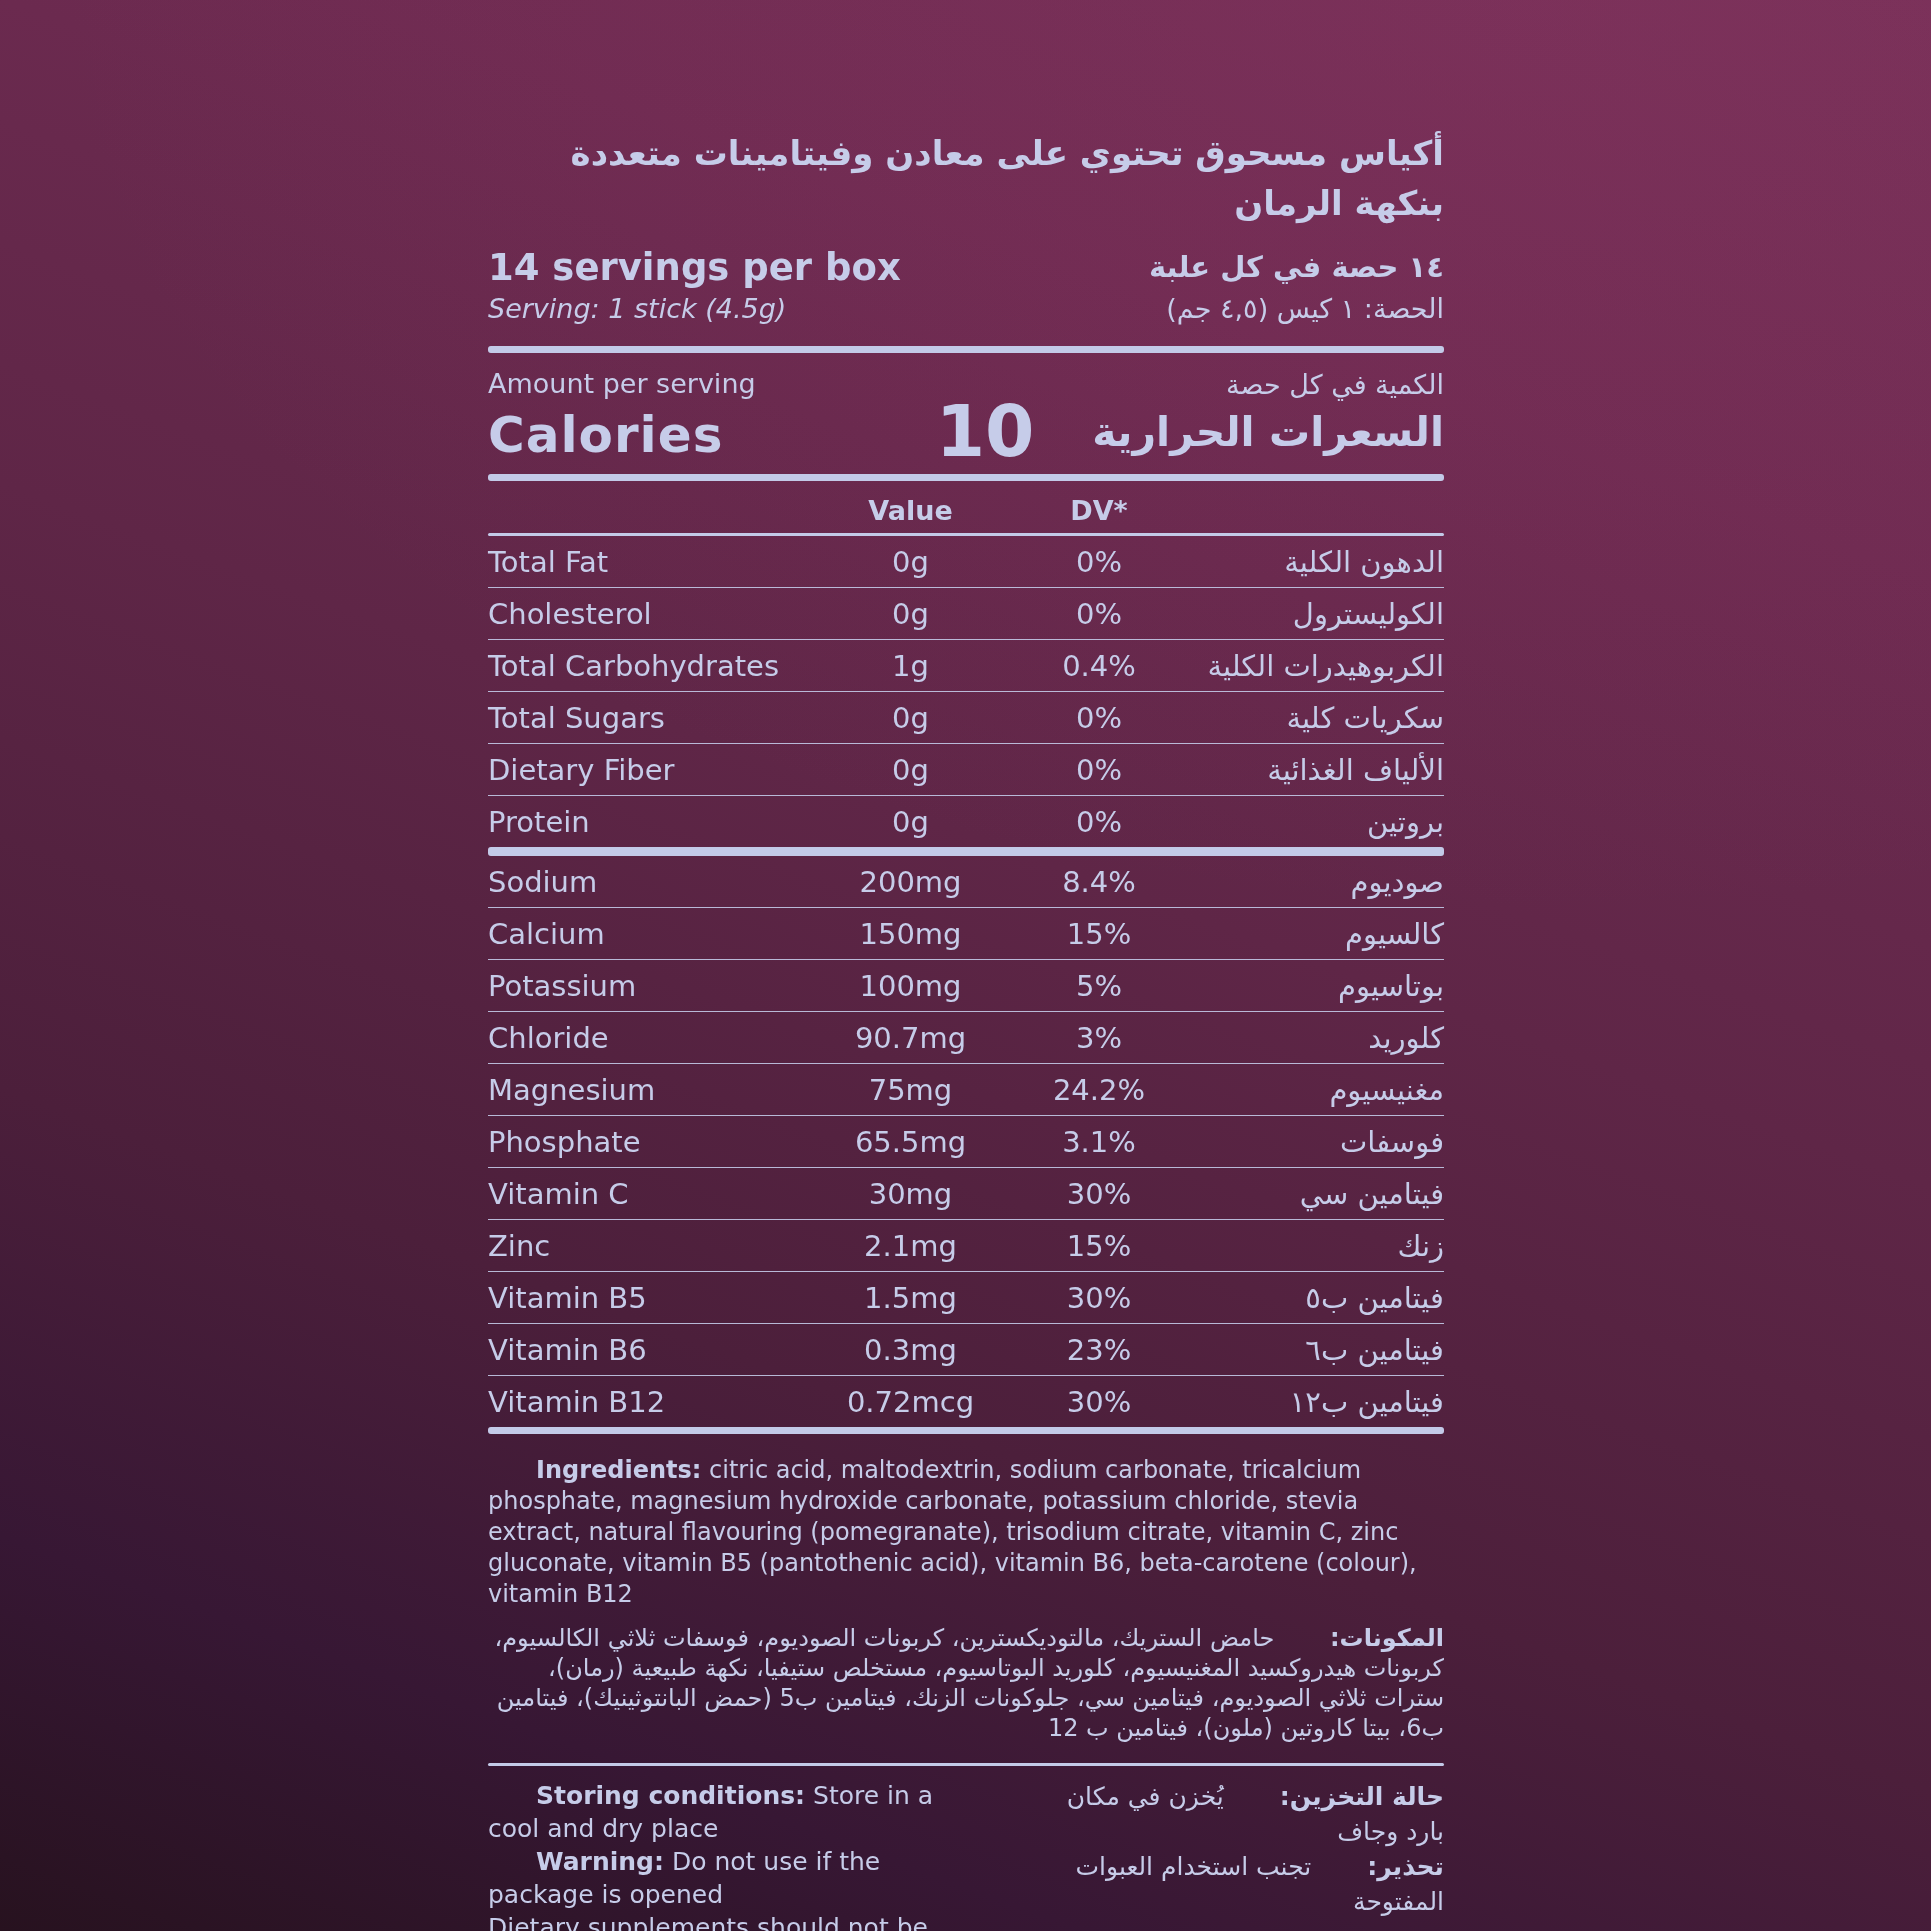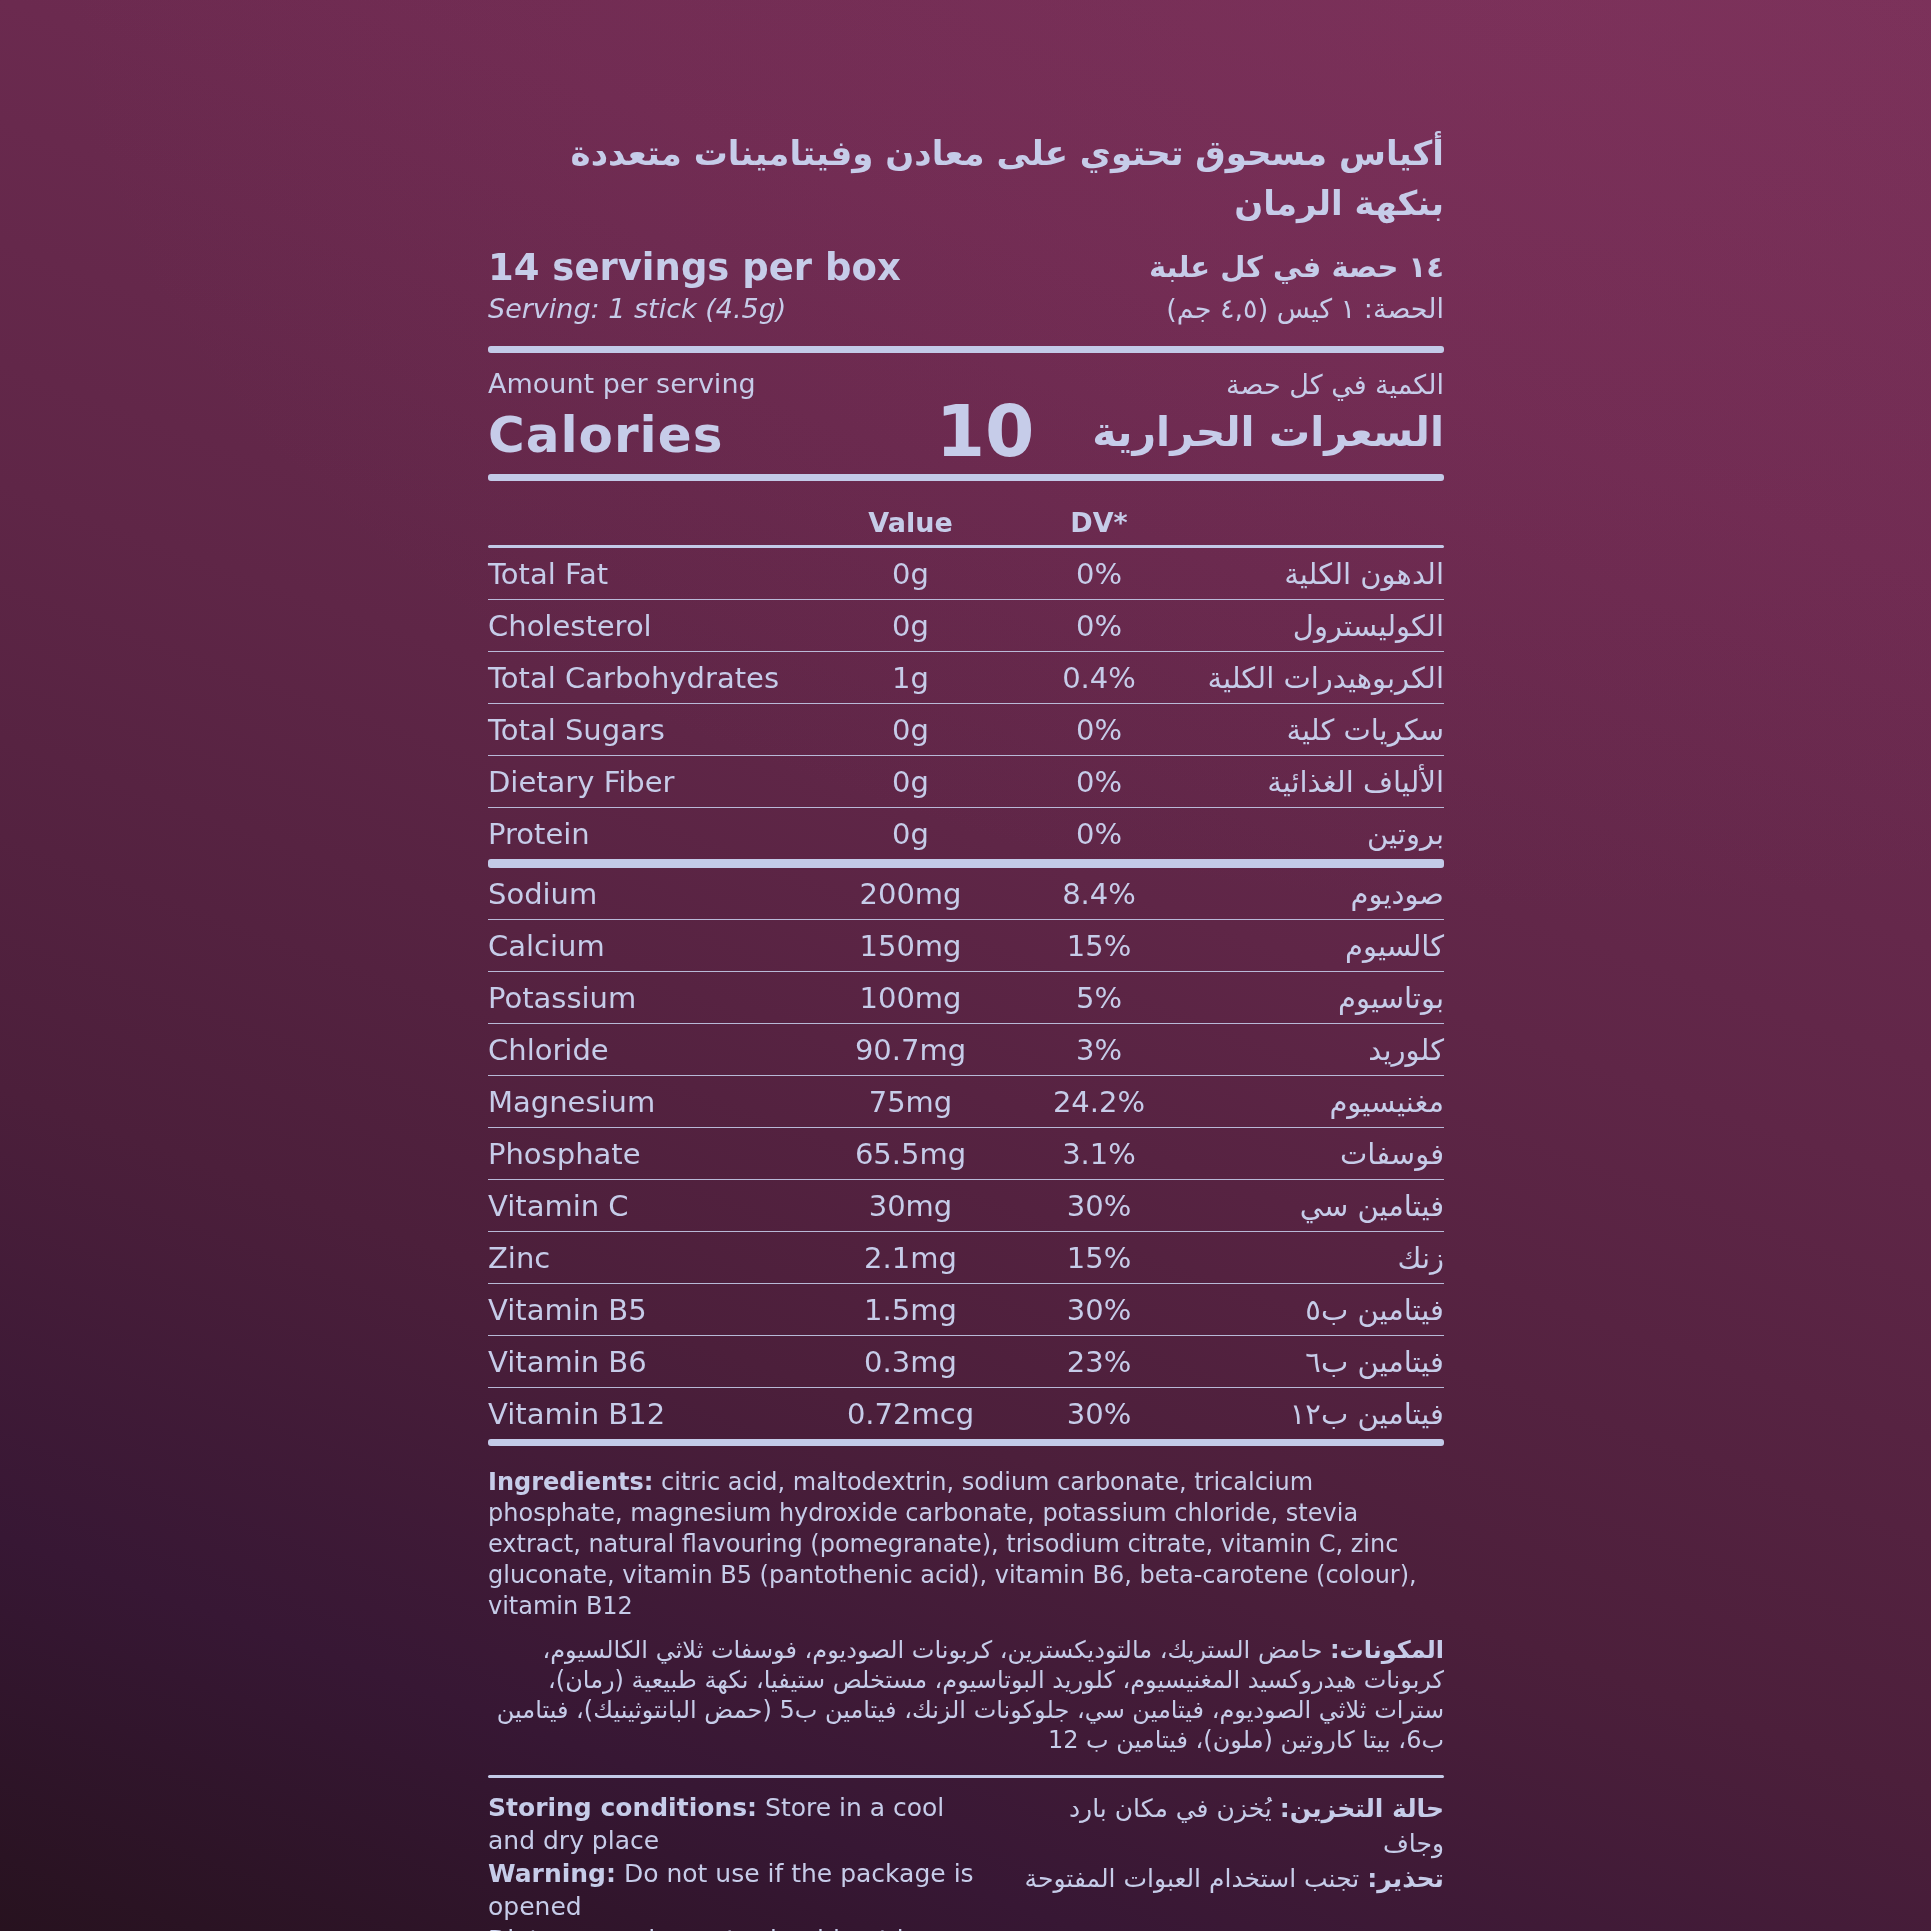--- a/index.html
+++ b/index.html
@@ -9,21 +9,21 @@
     overflow:hidden;
   }
   .canvas{
     position:relative;width:1931px;height:1931px;overflow:hidden;
     background:
       radial-gradient(130% 80% at 80% 0%, rgba(190,70,130,0.10), rgba(0,0,0,0) 60%),
       linear-gradient(200deg,#763057 0%,#6e2b51 22%,#5f2647 45%,#4c1f3b 68%,#371734 85%,#27121f 100%);
     color:#c6cce9;
   }
   .label{position:absolute;left:488px;top:114px;width:956px;padding-top:15.4px;}
-  .b{font-weight:bold;}
+  .b{font-weight:bold;margin-left:48px;}
   .rtl{direction:rtl;text-align:right;unicode-bidi:isolate;}
 
   .title-ar{font-size:34px;font-weight:bold;text-align:right;direction:rtl;line-height:1.45;margin-bottom:21px;}
 
   .servings-row{display:flex;justify-content:space-between;align-items:flex-start;}
   .servings-en .l1{font-size:37px;font-weight:bold;line-height:37px;}
   .servings-en .l2{font-size:27px;line-height:33px;margin-top:5.8px;font-style:italic;}
   .servings-ar .l1{font-size:29px;font-weight:bold;line-height:37px;}
   .servings-ar .l2{font-size:27px;line-height:33px;margin-top:5.8px;}
 
@@ -34,21 +34,21 @@
   .rule.mid{height:2.9px;}
 
   .calories-row{position:relative;display:flex;justify-content:space-between;padding:15.4px 0 9.7px;}
   .cal-en .amount{font-size:27px;line-height:31px;}
   .cal-en .word{font-size:50px;font-weight:600;line-height:60px;margin-top:5.8px;letter-spacing:1px;}
   .cal-value{position:absolute;left:52%;transform:translateX(-50%);bottom:7.7px;font-size:71px;font-weight:bold;line-height:71px;}
   .cal-ar .amount{font-size:27px;line-height:33px;}
   .cal-ar .word{font-size:41px;font-weight:bold;line-height:54px;margin-top:3.9px;}
 
   .grid{display:grid;grid-template-columns:333px 179px 198px 1fr;align-items:center;}
-  .thead{padding:13.5px 0 7.7px;margin-top:12px;}
+  .thead{padding:13.5px 0 7.7px;}
   .thead .hv,.thead .hd{font-size:27px;font-weight:bold;text-align:center;}
   .nrow{height:51px;}
   .nrow + .nrow{border-top:1.9px solid rgba(195,202,232,0.9);}
   .cell{font-size:29px;}
   .cell.en{text-align:left;}
   .cell.val{text-align:center;}
   .cell.dv{text-align:center;}
   .cell.ar{text-align:right;direction:rtl;}
 
   .ingredients{margin-top:21px;font-size:24px;line-height:31px;}

